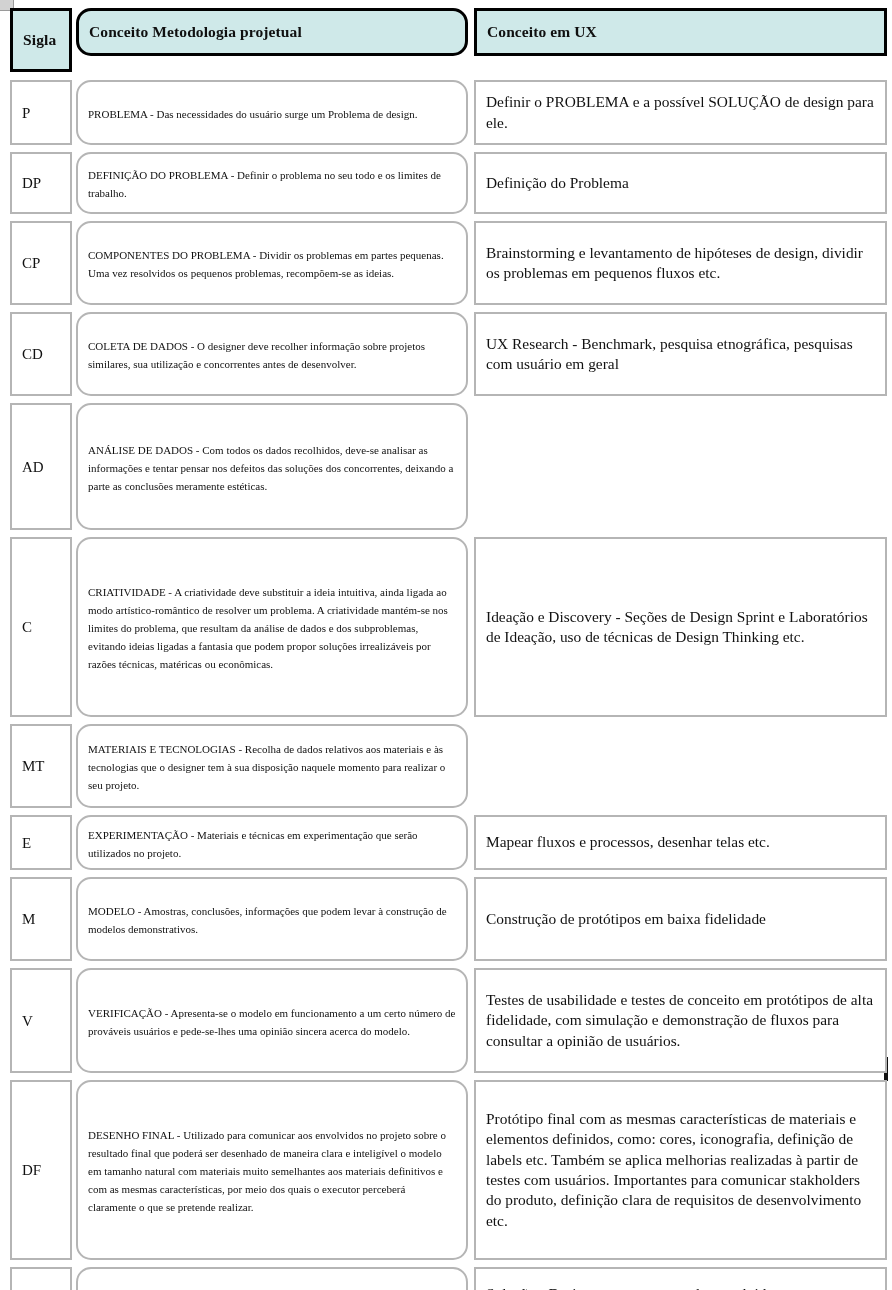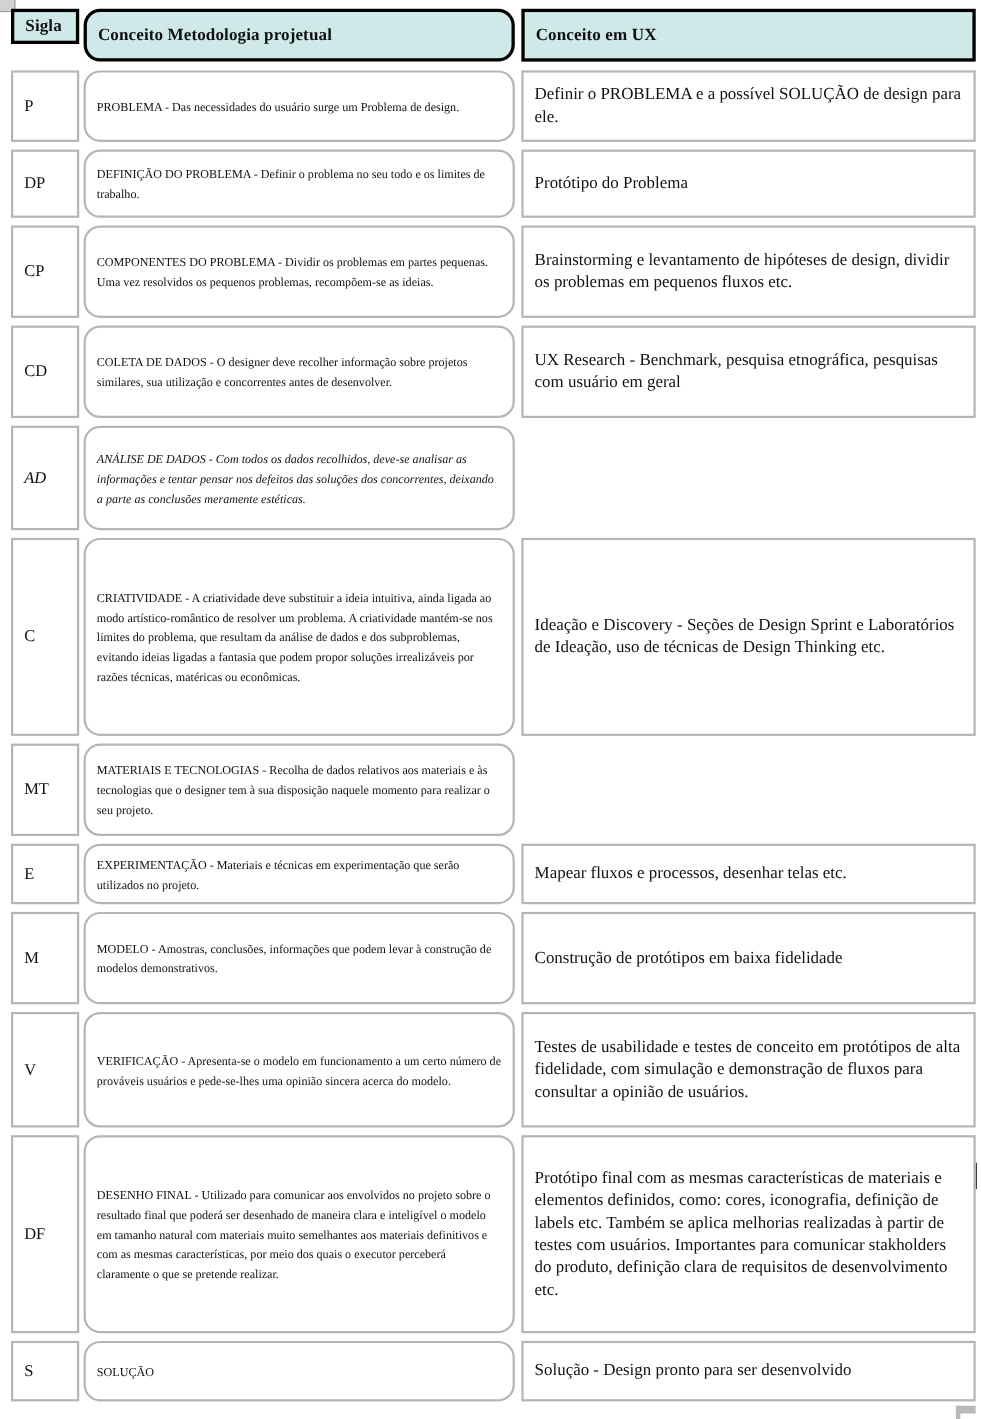--- a/index.html
+++ b/index.html
@@ -73,21 +73,21 @@
   .col-sigla  { width: 62px; flex: 0 0 62px; }
   .col-conc   { width: 392px; flex: 0 0 392px; margin-left: 4px; border-radius: 15px; }
   .col-ux     { width: 413px; flex: 0 0 413px; margin-left: 6px; }
 
   
   .row-header .cell {
     border: 3px solid #000000;
     background: #cfe9e9;
   }
   .row-header { margin-bottom: 8px; }
-  .row-header .col-sigla  { height: 32px; }
+  .row-header .col-sigla  { height: 64px; }
   .row-header .col-conc   { height: 48px; }
   .row-header .col-ux     { height: 48px; }
   .hdr-text {
     font-weight: bold;
     font-size: 15.5px;
     letter-spacing: 0.1px;
     color: #101010;
   }
 
   
@@ -105,21 +105,21 @@
     font-size: 15.4px;
     line-height: 1.32;
     color: #111111;
   }
 
   
   .r0 .cell { height: 65px; }
   .r1 .cell { height: 62px; }
   .r2 .cell { height: 84px; }
   .r3 .cell { height: 84px; }
-  .r4 .cell { height: 95px; font-style: italic; }
+  .r4 .cell { height: 127px; }
   .r5 .cell { height: 180px; }
   .r6 .cell { height: 84px; }
   .r7 .cell { height: 55px; }
   .r8 .cell { height: 84px; }
   .r9 .cell { height: 105px; }
   .r10 .cell { height: 180px; }
   .r11 .cell { height: 55px; }
 </style>
 </head>
 <body>
@@ -162,21 +162,21 @@
   </div>
 
   <div class="row r1">
     <div class="cell col-sigla">
         <div class="cell-inner"><span class="sigla-text">DP</span></div>
       </div>
     <div class="cell col-conc">
         <div class="cell-inner"><span class="body-text">DEFINIÇÃO DO PROBLEMA - Definir o problema no seu todo e os limites de trabalho.</span></div>
       </div>
     <div class="cell col-ux">
-        <div class="cell-inner"><span class="ux-text">Protótipo do Problema</span></div>
+        <div class="cell-inner"><span class="ux-text">Definição do Problema</span></div>
       </div>
   </div>
 
   <div class="row r2">
     <div class="cell col-sigla">
         <div class="cell-inner"><span class="sigla-text">CP</span></div>
       </div>
     <div class="cell col-conc">
         <div class="cell-inner"><span class="body-text">COMPONENTES DO PROBLEMA - Dividir os problemas em partes pequenas. Uma vez resolvidos os pequenos problemas, recompõem-se as ideias.</span></div>
       </div>

